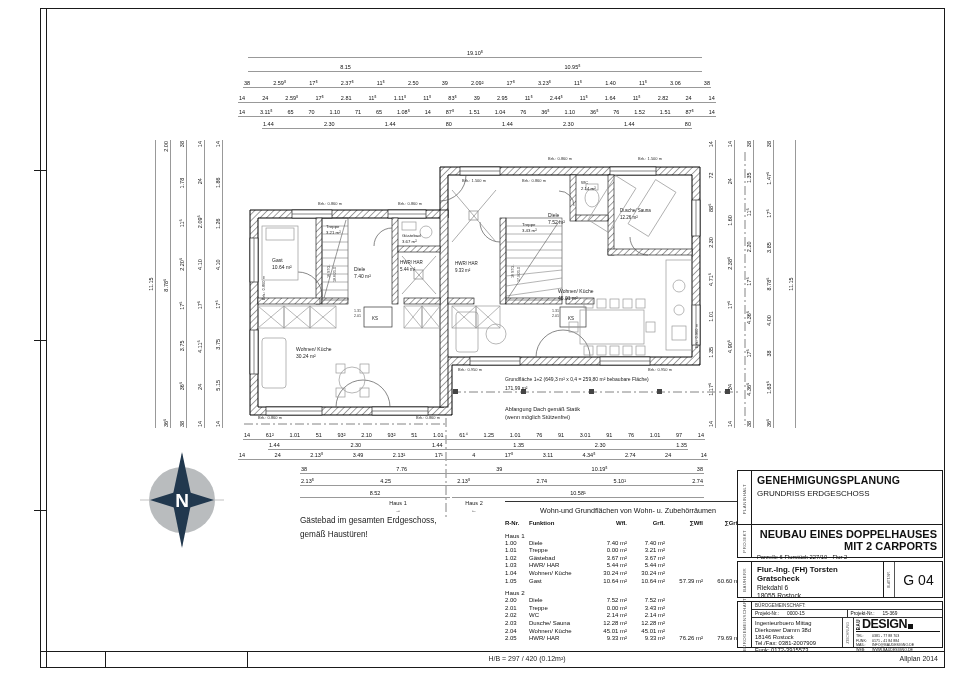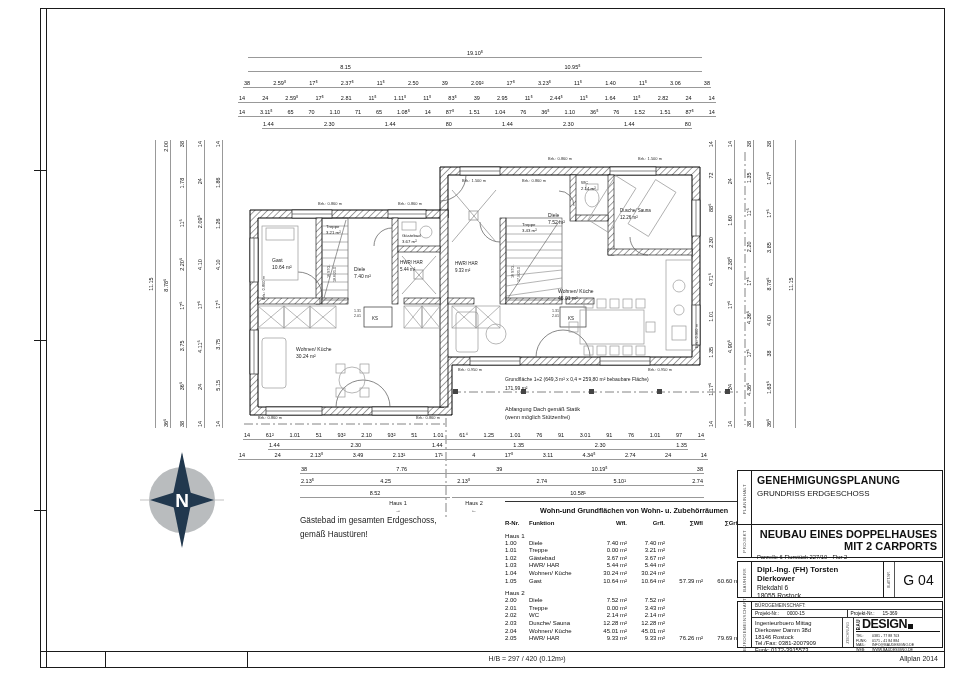--- a/index.html
+++ b/index.html
@@ -18,21 +18,21 @@
   .dimrow::after,.dimcol::after{content:"";position:absolute;left:0;right:0;top:7px;height:1px;background:#999;}
   .dimrow.center,.dimcol.center{justify-content:center;}
   .dimcol{transform-origin:0 0;transform:rotate(-90deg);width:288px;}
   .ditem{white-space:nowrap;padding:0 1px;}
   
   .hausmark{position:absolute;width:44px;text-align:center;font-size:5.5px;color:#222;line-height:7px;}
   
   .note{position:absolute;left:300px;top:514px;font-size:8.2px;color:#222;line-height:14px;}
   
   .areas{position:absolute;left:505px;top:501px;width:236px;border-top:1px solid #333;padding-top:4px;font-size:6px;color:#111;}
-  .areas .title{font-weight:bold;font-size:7.2px;margin-bottom:5px;padding-left:35px;}
+  .areas .title{font-weight:normal;font-size:7.2px;margin-bottom:5px;padding-left:35px;}
   .areas .head .tcell{font-weight:bold;}
   .trow{display:flex;line-height:7.6px;}
   .areas .tcell:nth-child(1){width:24px;}
   .areas .tcell:nth-child(2){width:60px;}
   .areas .tcell:nth-child(3){width:38px;text-align:right;}
   .areas .tcell:nth-child(4){width:38px;text-align:right;}
   .areas .tcell:nth-child(5){width:38px;text-align:right;}
   .areas .tcell:nth-child(6){width:38px;text-align:right;}
   .hauslbl{font-size:6.2px;margin:4px 0 1px 0;}
   
@@ -729,21 +729,21 @@
       <div class="tb2-line">Parzelle 6  Flurstück 227/10 - Flur 2</div>
       <div class="tb2-line">Gemarkung Elmenhorst</div>
     </div>
   </div>
 
   <div class="tb" style="top:561px;height:37px;">
     <div class="strip">
         <span>BAUHERR</span>
       </div>
     <div class="content">
-      <div class="tb3-name">Dipl.-Ing. (FH) Torsten Dierkower</div>
+      <div class="tb3-name">Flur.-Ing. (FH) Torsten Gratscheck</div>
       <div class="tb3-line">Riekdahl 6</div>
       <div class="tb3-line">18055 Rostock</div>
     </div>
     <div class="gbox">
       <div class="gstrip">
           <span>BLATT-NR.</span>
         </div>
       <div class="gnum">G 04</div>
     </div>
   </div>

